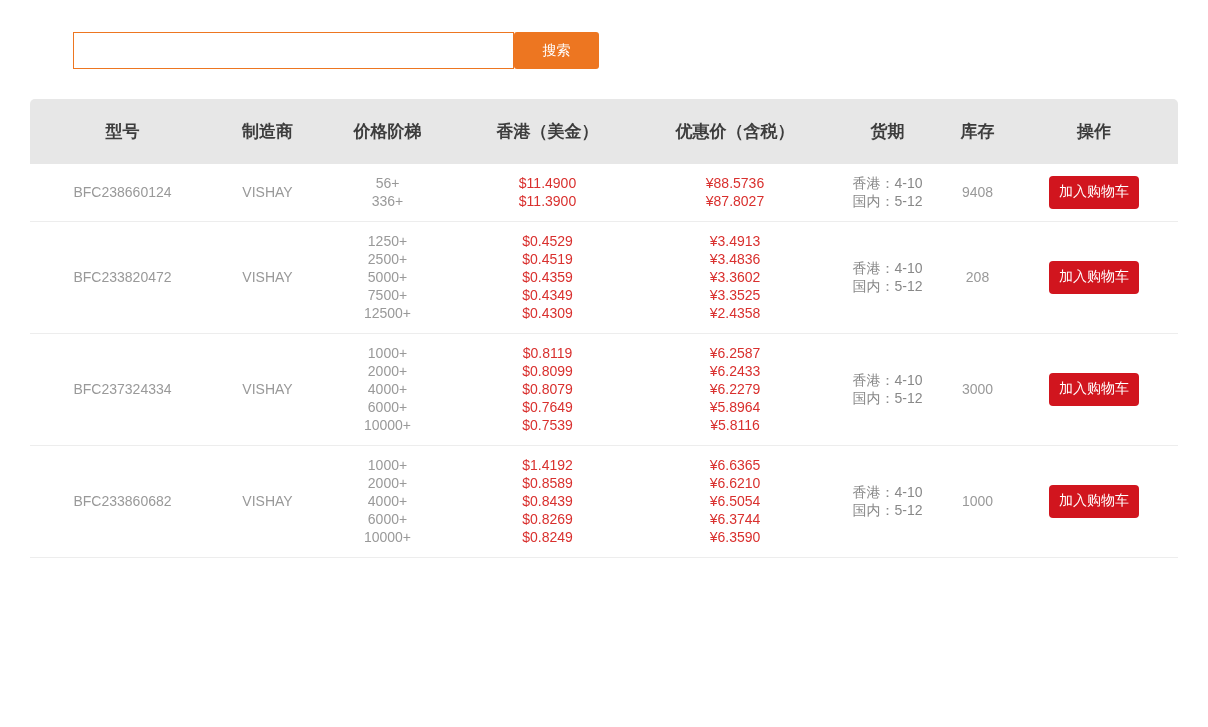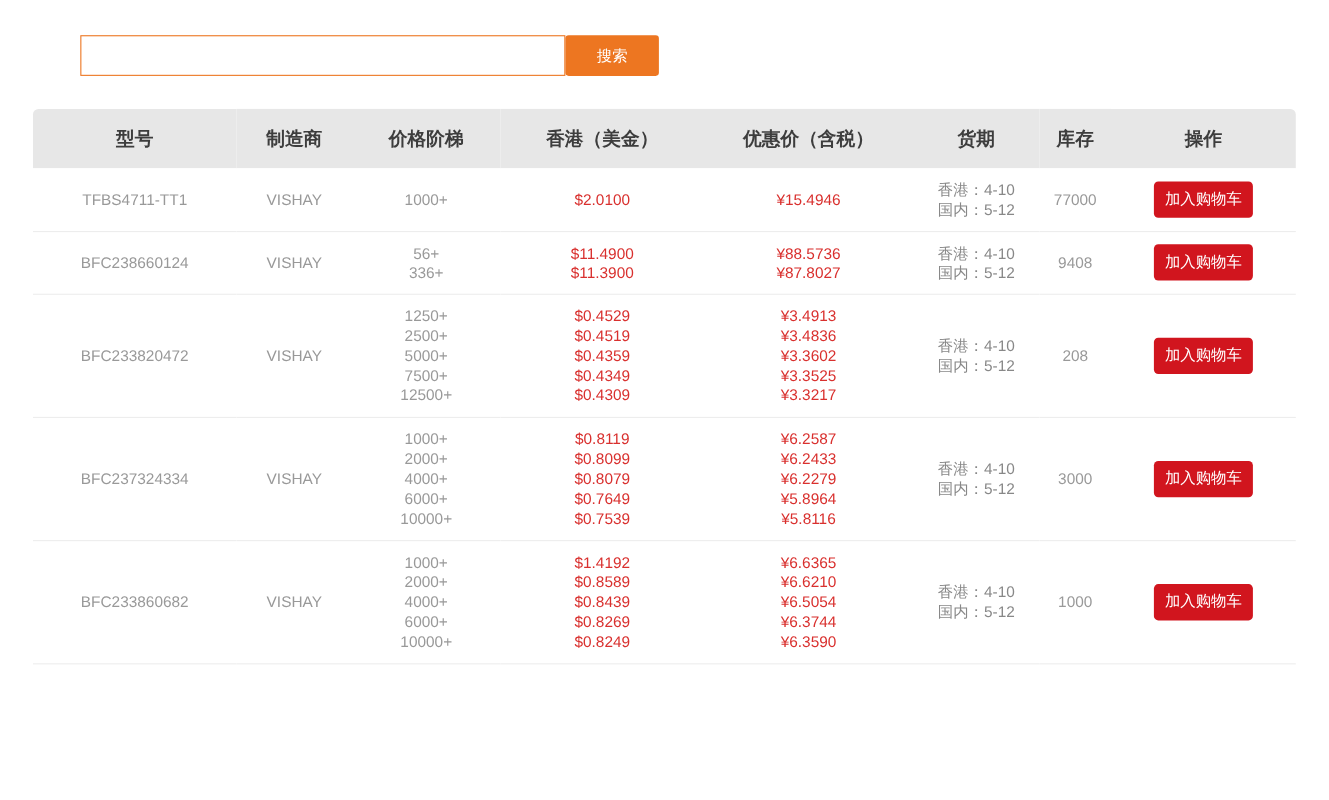--- a/index.html
+++ b/index.html
@@ -18,21 +18,21 @@
   
   .search-row{display:flex;margin:32px 0 0 29px;padding-left:44px;}
   .search-input{width:441px;height:37px;border:1px solid var(--orange);
     outline:none;padding:0 10px;font-size:14px;color:#333;}
   .search-btn{width:85px;height:37px;background:var(--orange);color:#fff;
     border:none;font-size:14px;border-radius:3px;cursor:pointer;}
   
   table{border-collapse:collapse;table-layout:fixed;width:1148px;margin:30px 0 0 30px;}
   col.c0{width:185px}col.c1{width:105px}col.c2{width:135px}col.c3{width:185px}
   col.c4{width:190px}col.c5{width:115px}col.c6{width:65px}col.c7{width:168px}
-  thead tr{height:54px;}
+  thead tr{height:65px;}
   th{background:var(--header-bg);color:var(--header-text);font-size:17px;
     font-weight:bold;text-align:center;vertical-align:middle;}
   th:first-child{border-top-left-radius:5px;}
   th:last-child{border-top-right-radius:5px;}
   tbody tr{border-bottom:1px solid var(--row-border);background:#fff;}
   tbody tr.short{height:57px;}
   tbody tr.tall{height:112px;}
   td{text-align:center;vertical-align:middle;font-size:14px;color:var(--gray-text);}
   .line{line-height:18px;}
   .gray{color:var(--gray-text);}
@@ -67,40 +67,20 @@
         <th>价格阶梯</th>
         <th>香港（美金）</th>
         <th>优惠价（含税）</th>
         <th>货期</th>
         <th>库存</th>
         <th>操作</th>
       </tr>
   </thead>
   <tbody>
 
-  <tr class="short">
-    <td>TFBS4711-TT1</td>
-    <td>VISHAY</td>
-    <td>
-          <div class="line gray">1000+</div>
-        </td>
-    <td>
-          <div class="line red">$2.0100</div>
-        </td>
-    <td>
-          <div class="line red">¥15.4946</div>
-        </td>
-    <td>
-      <span class="lt-block"><div class="line">香港：4-10</div><div class="line">国内：5-12</div></span>
-    </td>
-    <td>77000</td>
-    <td>
-      <button class="cart-btn">加入购物车</button>
-    </td>
-  </tr>
 
   <tr class="short">
     <td>BFC238660124</td>
     <td>VISHAY</td>
     <td>
           <div class="line gray">56+</div>
           <div class="line gray">336+</div>
         </td>
     <td>
           <div class="line red">$11.4900</div>
@@ -134,21 +114,21 @@
           <div class="line red">$0.4519</div>
           <div class="line red">$0.4359</div>
           <div class="line red">$0.4349</div>
           <div class="line red">$0.4309</div>
         </td>
     <td>
           <div class="line red">¥3.4913</div>
           <div class="line red">¥3.4836</div>
           <div class="line red">¥3.3602</div>
           <div class="line red">¥3.3525</div>
-          <div class="line red">¥3.3217</div>
+          <div class="line red">¥2.4358</div>
         </td>
     <td>
       <span class="lt-block"><div class="line">香港：4-10</div><div class="line">国内：5-12</div></span>
     </td>
     <td>208</td>
     <td>
       <button class="cart-btn">加入购物车</button>
     </td>
   </tr>
 

